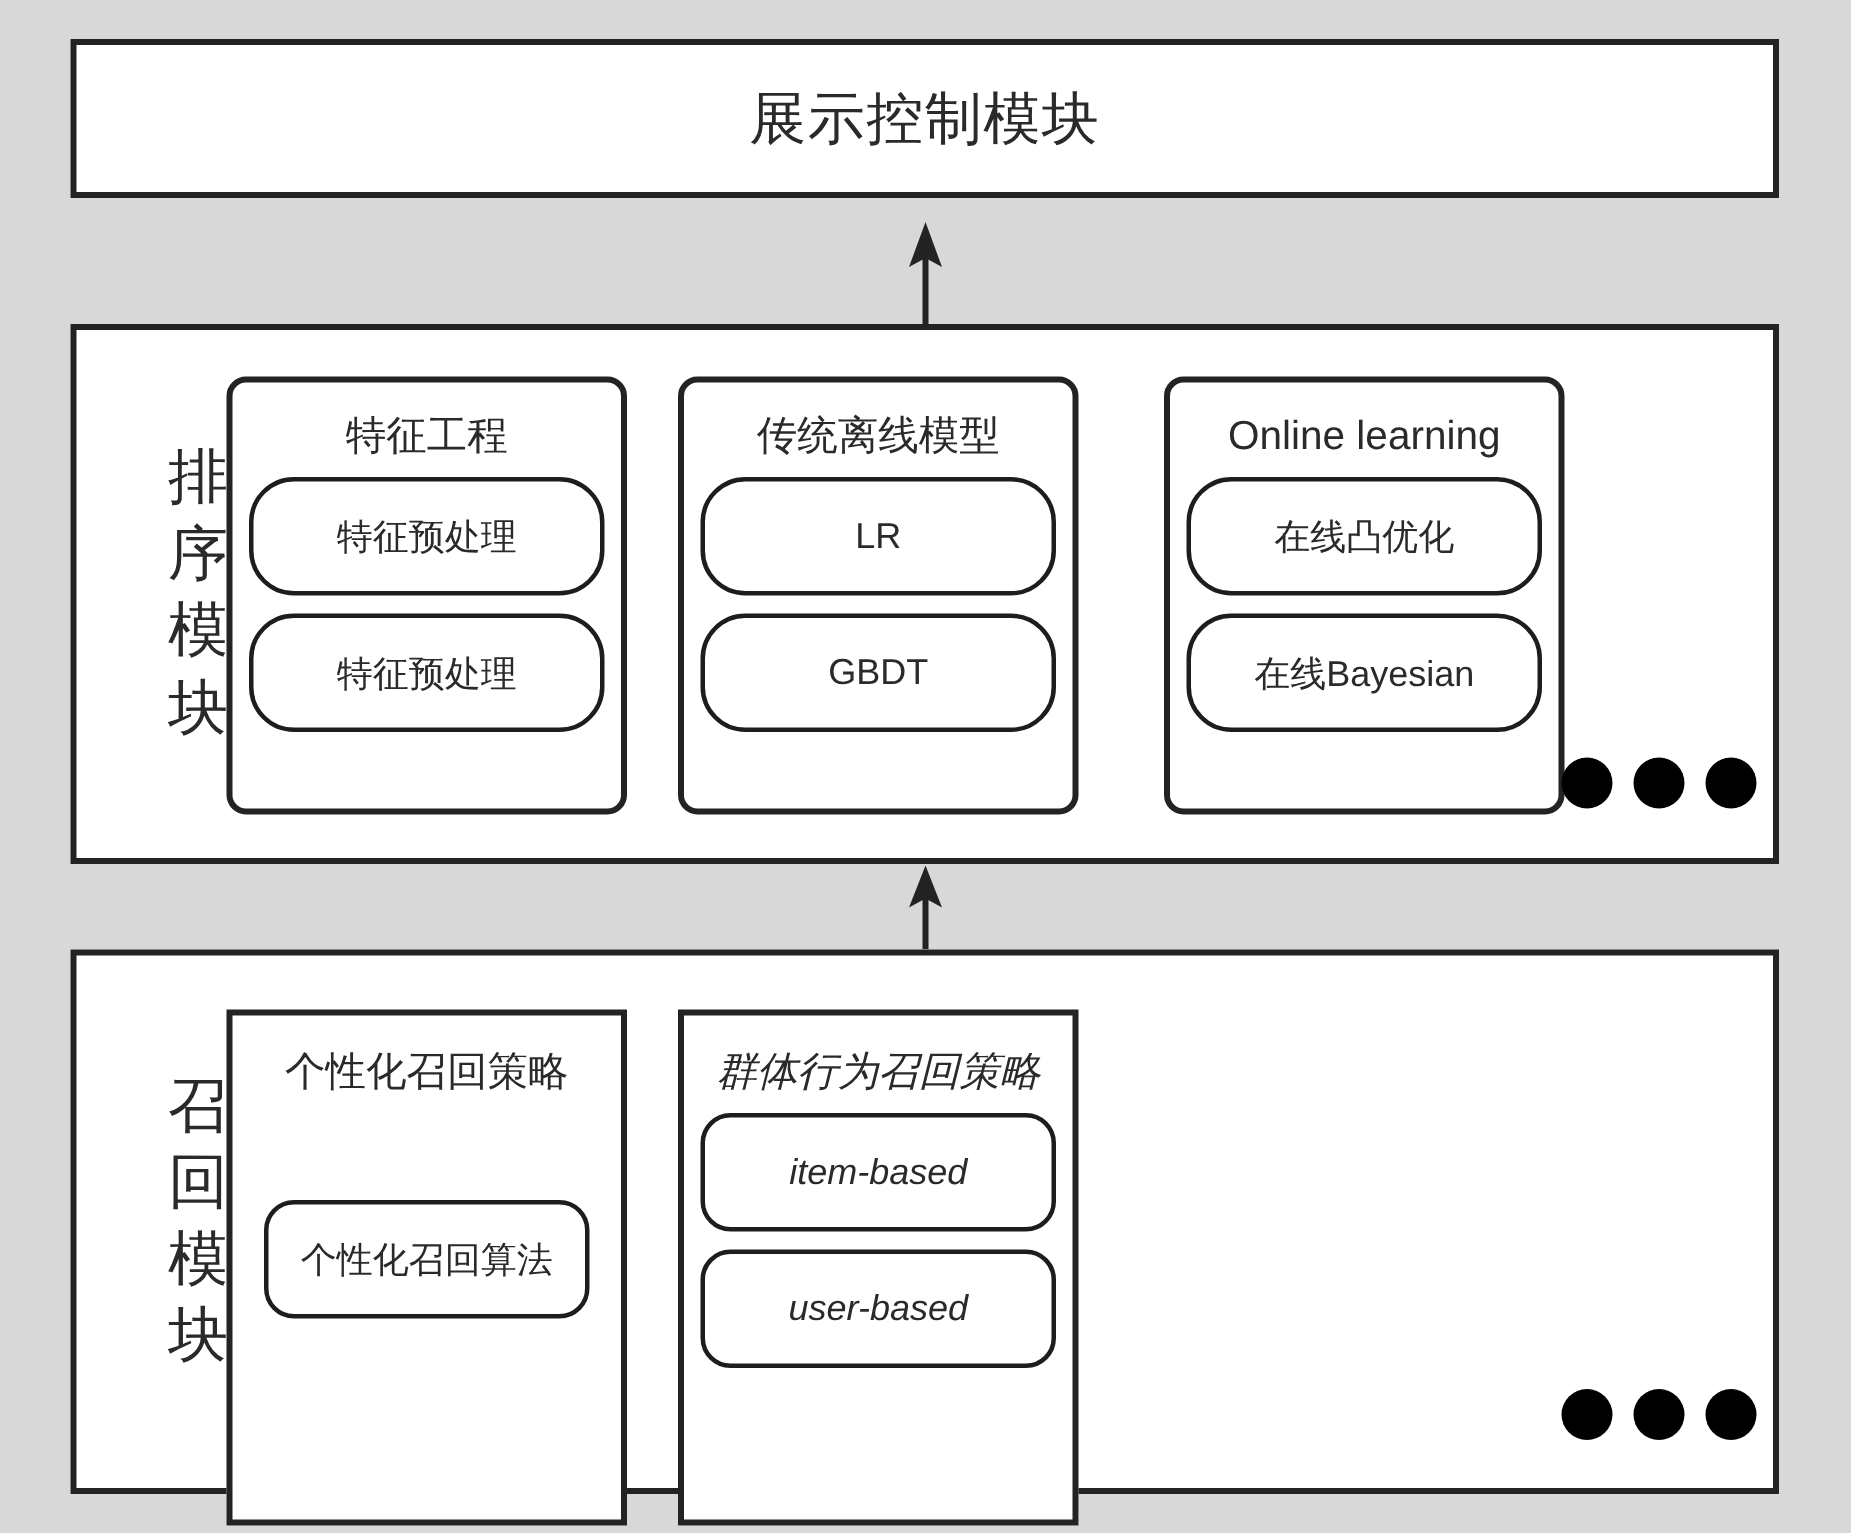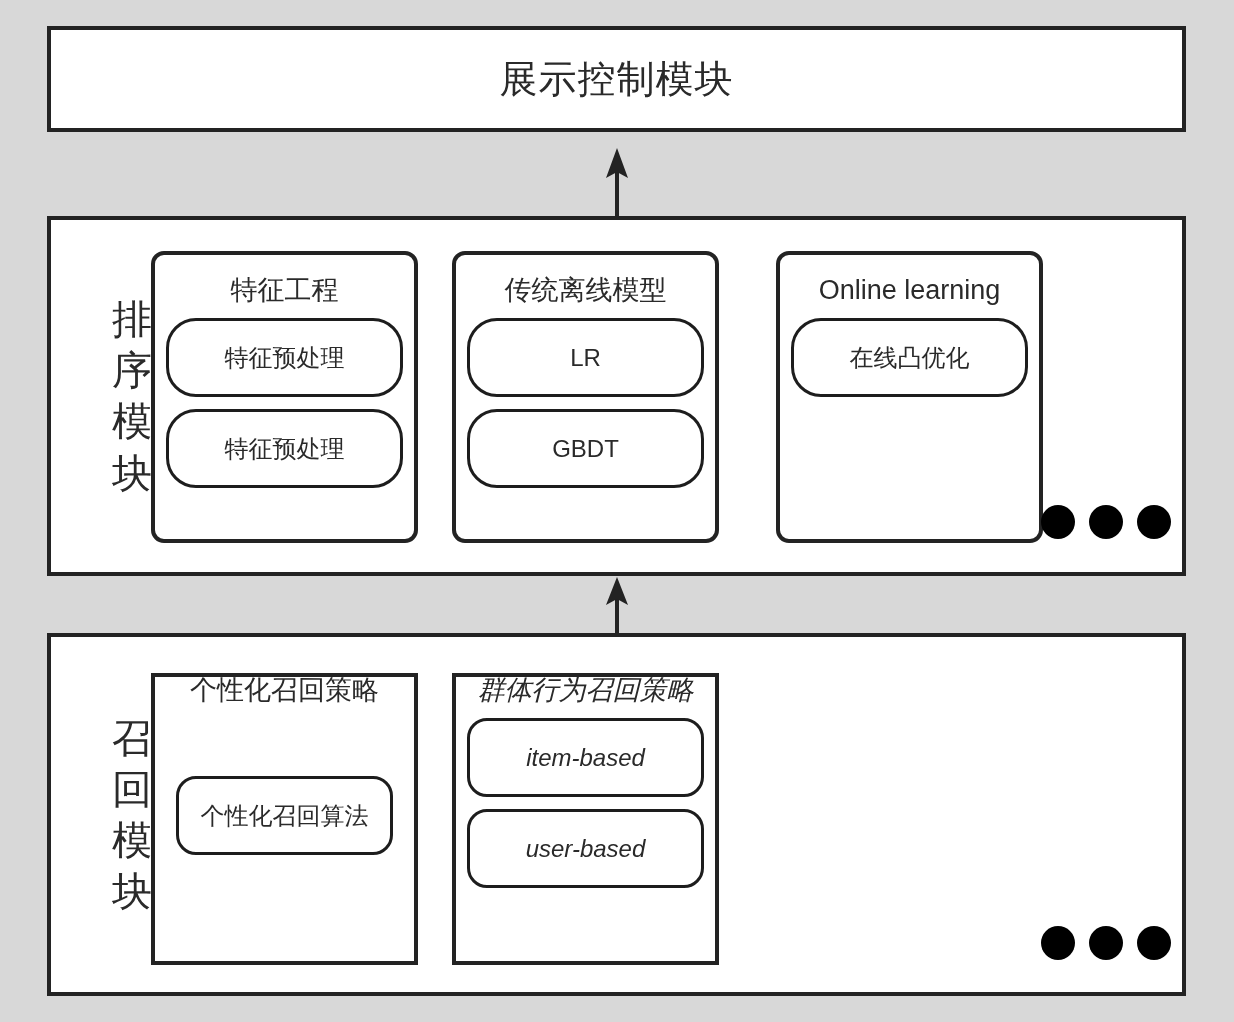--- a/index.html
+++ b/index.html
@@ -118,21 +118,21 @@
   
   .rank-group { top: 251px; height: 292px; padding-top: 22px; border-radius: 13px; }
   .rank-group .pill-stack { margin-top: 14px; gap: 12px; }
   .rank-group .pill { width: 237px; height: 79px; }
 
   #grp-feature-eng { left: 151px; width: 267px; }
   #grp-offline-model { left: 452px; width: 267px; }
   #grp-online-learning { left: 776px; width: 267px; }
 
   
-  .recall-group { top: 673px; height: 292px; }
+  .recall-group { top: 673px; height: 344px; padding-top: 24px; }
   .recall-group .pill-stack { margin-top: 14px; gap: 12px; }
   .recall-group .pill { width: 237px; height: 79px; border-radius: 20px; }
 
   #grp-personalized { left: 151px; width: 267px; }
   #grp-crowd { left: 452px; width: 267px; font-style: italic; }
   #grp-other { left: 749px; width: 267px; }
 
   #grp-personalized .pill-stack { margin-top: 72px; }
   #grp-personalized .pill { width: 217px; }
 
@@ -199,20 +199,21 @@
     <div class="pill-stack">
       <div class="pill">LR</div>
       <div class="pill">GBDT</div>
     </div>
   </div>
 
   <div class="group rank-group" id="grp-online-learning">
     <div class="group-title">Online learning</div>
     <div class="pill-stack">
       <div class="pill">在线凸优化</div>
+      <div class="pill">在线Bayesian</div>
     </div>
   </div>
 
   <div class="dots" id="dots-rank">
     <div class="dot"></div>
     <div class="dot"></div>
     <div class="dot"></div>
   </div>
 
   <div class="arrow" id="arrow-recall-to-rank">

